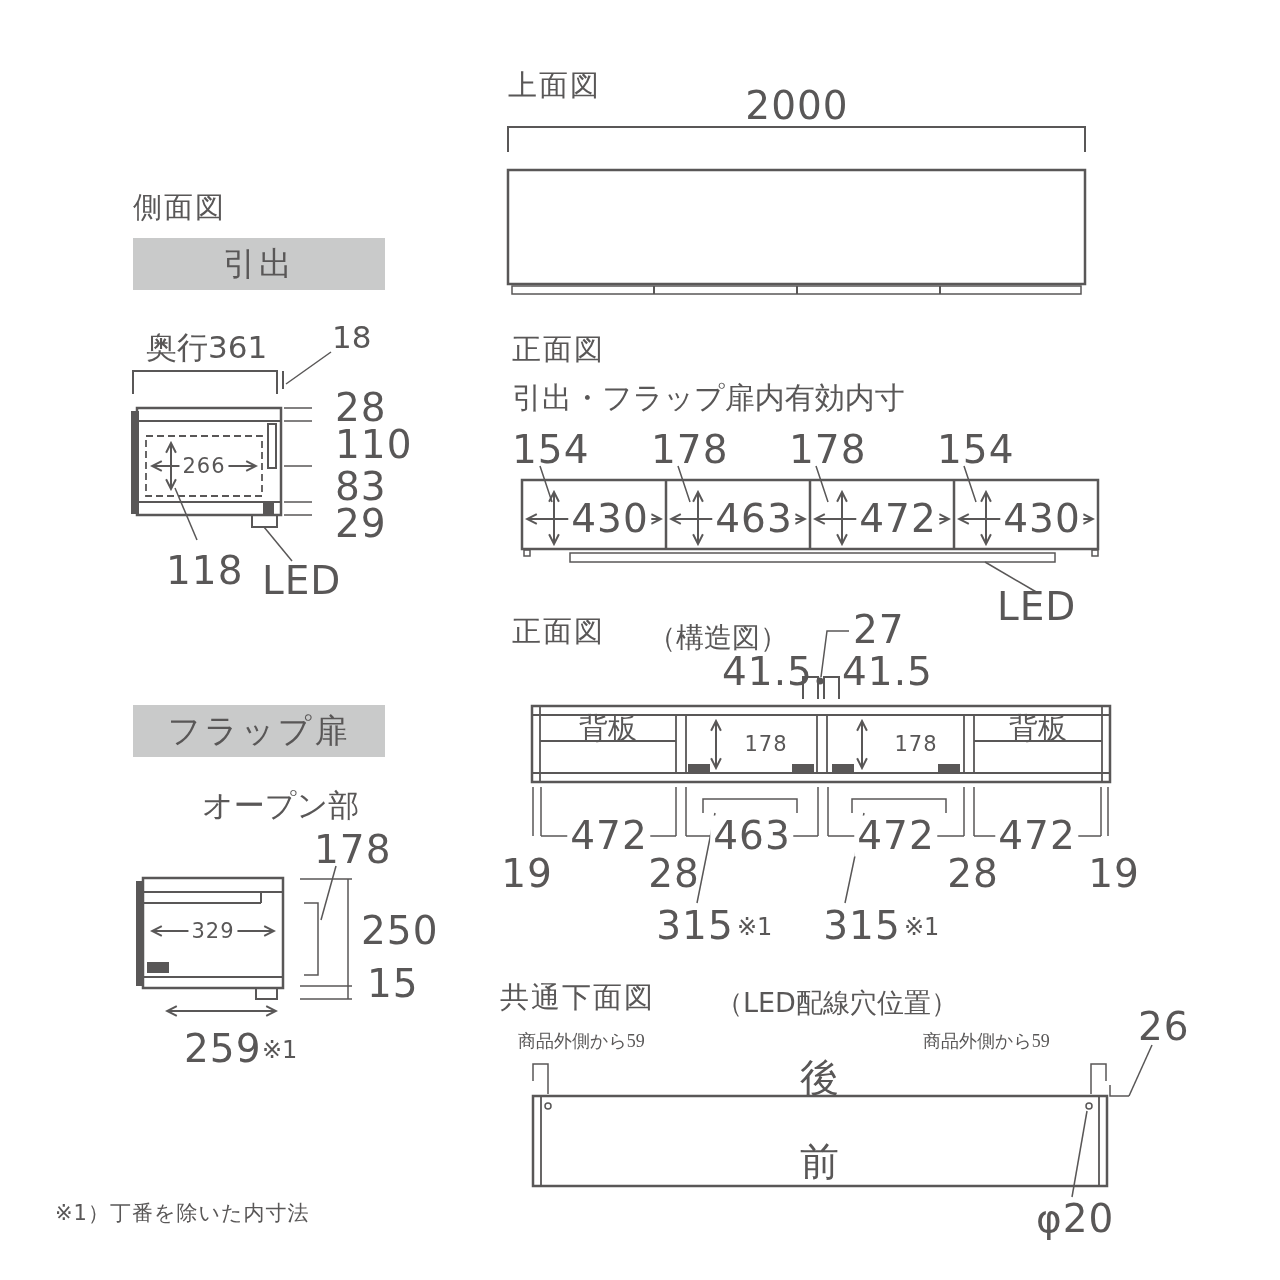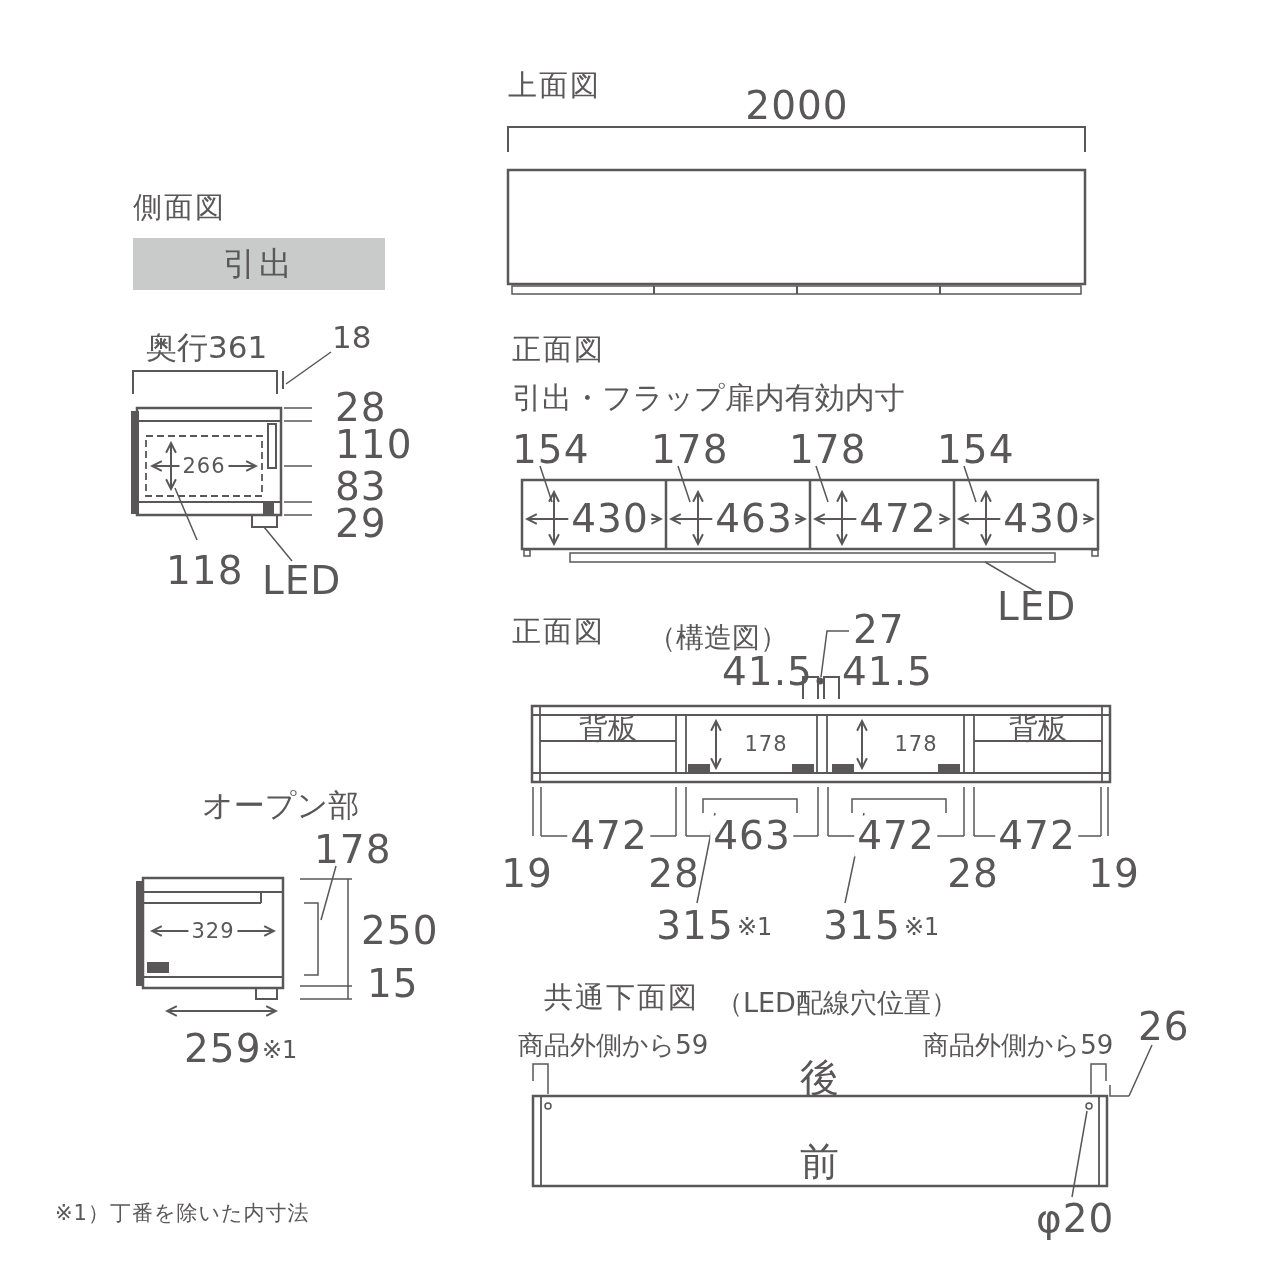--- a/index.html
+++ b/index.html
@@ -7,21 +7,21 @@
     font-family:"DejaVu Sans","Liberation Sans",sans-serif;color:#595757;}
   #art{position:absolute;left:0;top:0;}
   .lbl{position:absolute;color:#595757;font-size:39px;line-height:1.05;white-space:nowrap;letter-spacing:1px;}
   .t35{font-size:29px;letter-spacing:2px;}
   .t33{font-size:21px;}
   .t31{font-size:31px;letter-spacing:0;}
   .t30{font-size:30px;letter-spacing:0;}
   .t29{font-size:29px;letter-spacing:0;}
   .t28{font-size:28px;letter-spacing:0;}
   .t27{font-size:27px;letter-spacing:0;}
-  .t26{font-size:26px;letter-spacing:0;}
+  .t26{font-size:18px;letter-spacing:0;font-family:Liberation Serif, serif;}
   .t24{font-size:24px;letter-spacing:0;}
   .cx{transform:translateX(-50%);}
   .cc{transform:translate(-50%,-50%);}
   .bg{background:#ffffff;padding:0 3px;}
   .tag{position:absolute;background:#c9caca;color:#595757;display:flex;align-items:center;justify-content:center;
     font-size:33px;letter-spacing:3px;}
 </style>
 </head>
 <body>
 
@@ -170,29 +170,30 @@
 <div class="lbl cc bg" style="left:1037px;top:836px;">472</div>
 <div class="lbl cx" style="left:527px;top:854px;">19</div>
 <div class="lbl cx" style="left:674px;top:854px;">28</div>
 <div class="lbl cx" style="left:973px;top:854px;">28</div>
 <div class="lbl cx" style="left:1114px;top:854px;">19</div>
 <div class="lbl cx" style="left:695px;top:906px;">315</div>
 <div class="lbl t24" style="left:737px;top:915px;">※1</div>
 <div class="lbl cx" style="left:862px;top:906px;">315</div>
 <div class="lbl t24" style="left:904px;top:915px;">※1</div>
 
+<div class="tag" style="left:133px;top:705px;width:252px;height:52px;">フラップ扉</div>
 <div class="lbl t31" style="left:202px;top:789px;">オープン部</div>
 <div class="lbl" style="left:314px;top:830px;">178</div>
 <div class="lbl t33 cc bg" style="left:213px;top:931px;">329</div>
 <div class="lbl" style="left:361px;top:911px;">250</div>
 <div class="lbl" style="left:367px;top:964px;">15</div>
 <div class="lbl" style="left:184px;top:1029px;">259</div>
 <div class="lbl t24" style="left:262px;top:1038px;">※1</div>
 
-<div class="lbl t35" style="left:544px;top:982px;text-align:right;">共通下面図</div>
+<div class="lbl t35" style="left:500px;top:982px;text-align:right;">共通下面図</div>
 <div class="lbl t27" style="left:716px;top:989px;">（LED配線穴位置）</div>
 <div class="lbl t26" style="left:518px;top:1032px;">商品外側から59</div>
 <div class="lbl t26" style="left:923px;top:1032px;">商品外側から59</div>
 <div class="lbl" style="left:1138px;top:1007px;">26</div>
 <div class="lbl cx" style="left:820px;top:1058px;">後</div>
 <div class="lbl cx" style="left:820px;top:1142px;">前</div>
 <div class="lbl" style="left:1036px;top:1199px;">φ20</div>
 
 <div class="lbl t33" style="left:55px;top:1202px;">※1）丁番を除いた内寸法</div>
 

